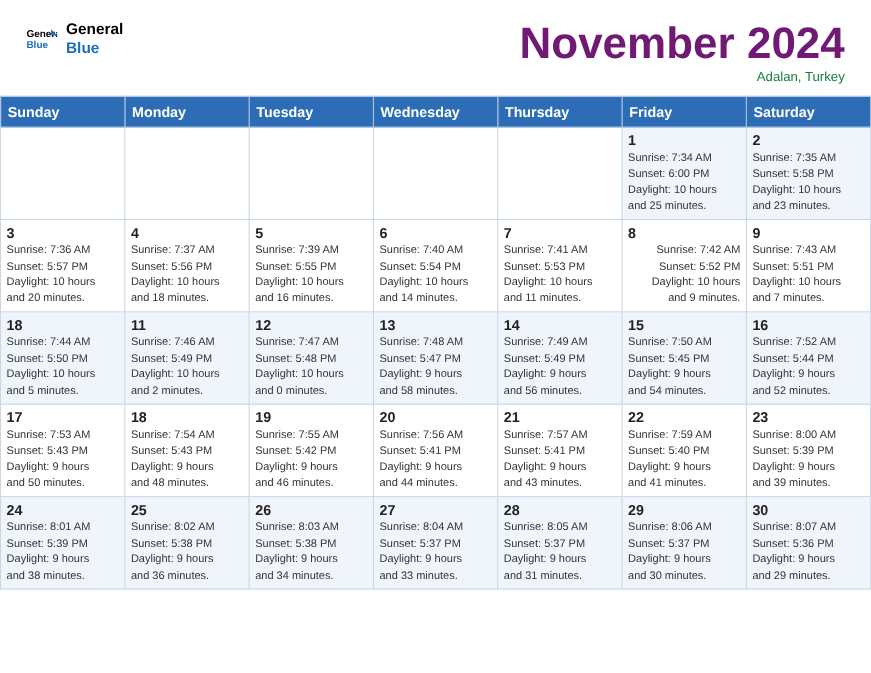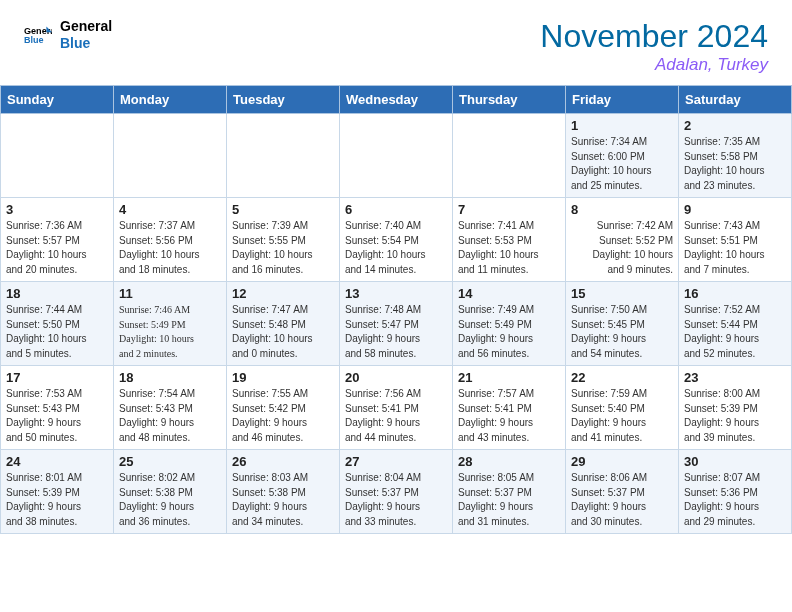--- a/index.html
+++ b/index.html
@@ -21,28 +21,27 @@
       gap: 4px;
     }
     .logo-icon {
       width: 28px;
       height: 28px;
     }
     .title-block {
       text-align: right;
     }
     .month-title {
-      font-size: 32px;
-      font-weight: normal;
-      color: #0369a1;
+      font-size: 40px;
+      font-weight: bold;
+      color: #701a75;
     }
     .subtitle {
-      font-size: 17px;
-      color: #8b5cf6;
-      font-style: italic;
+      font-size: 12px;
+      color: #15803d;
     }
     .calendar {
       width: 100%;
       border-collapse: collapse;
       margin: 0;
       border-radius: 26px;
     }
     .calendar thead tr th {
       background: #2d6db5;
       color: #fff;
@@ -193,21 +192,21 @@
       <tr>
         <td>
           <span class="day-number">18</span>
           <div class="cell-info" style="white-space: pre-line;">Sunrise: 7:44 AM
 Sunset: 5:50 PM
 Daylight: 10 hours
 and 5 minutes.</div>
         </td>
         <td>
           <span class="day-number">11</span>
-          <div class="cell-info" style="white-space: pre-line; font-family: Liberation Serif, serif;">Sunrise: 7:46 AM
+          <div class="cell-info" style="white-space: pre-line;">Sunrise: 7:46 AM
 Sunset: 5:49 PM
 Daylight: 10 hours
 and 2 minutes.</div>
         </td>
         <td>
           <span class="day-number">12</span>
           <div class="cell-info" style="white-space: pre-line;">Sunrise: 7:47 AM
 Sunset: 5:48 PM
 Daylight: 10 hours
 and 0 minutes.</div>

